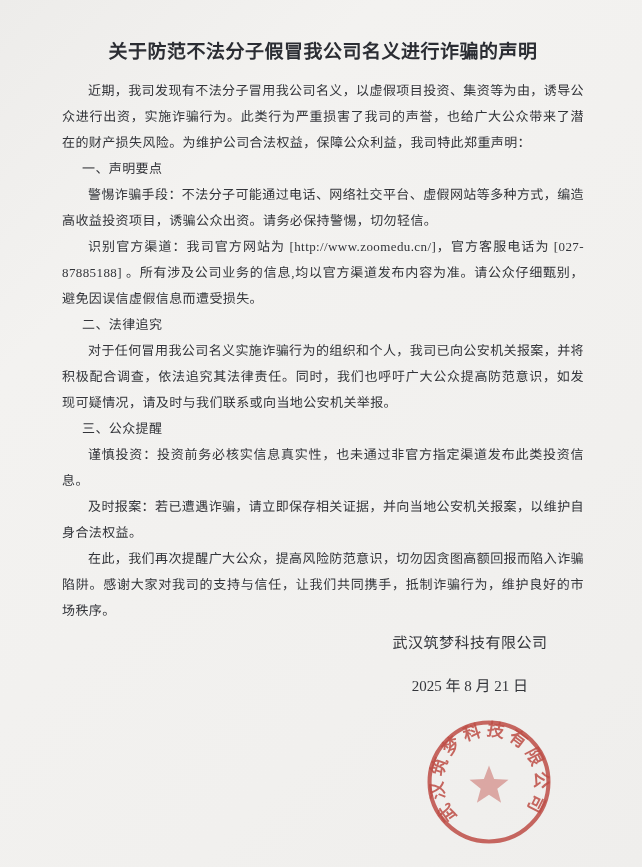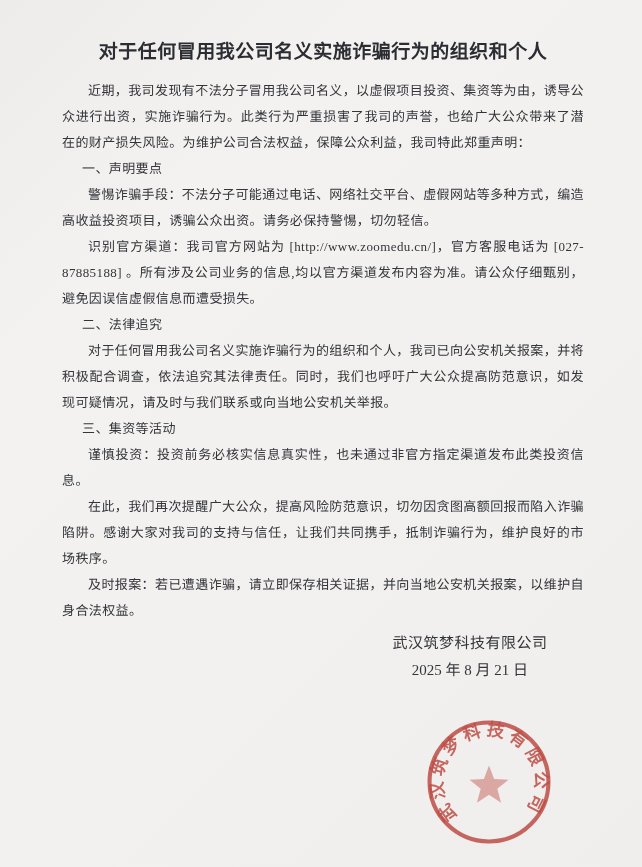--- a/index.html
+++ b/index.html
@@ -53,50 +53,51 @@
   .company-name {
     font-size: 15px;
     line-height: 26px;
     letter-spacing: 0.5px;
     white-space: nowrap;
   }
   .doc-date {
     font-size: 15px;
     line-height: 28px;
     white-space: nowrap;
+    margin-top: 16px;
   }
   .seal {
     position: absolute;
     left: 407px;
     top: 700px;
     width: 164px;
     height: 164px;
     mix-blend-mode: multiply;
     opacity: 0.88;
     pointer-events: none;
   }
 </style>
 </head>
 <body>
 
 <div class="page">
   <div class="content">
 
-    <h1 class="doc-title">对于任何冒用我公司名义实施诈骗行为的组织和个人</h1>
+    <h1 class="doc-title">关于防范不法分子假冒我公司名义进行诈骗的声明</h1>
 
     <p class="para indent">近期，我司发现有不法分子冒用我公司名义，以虚假项目投资、集资等为由，诱导公众进行出资，实施诈骗行为。此类行为严重损害了我司的声誉，也给广大公众带来了潜在的财产损失风险。为维护公司合法权益，保障公众利益，我司特此郑重声明：</p>
     <p class="para section">一、声明要点</p>
     <p class="para indent">警惕诈骗手段：不法分子可能通过电话、网络社交平台、虚假网站等多种方式，编造高收益投资项目，诱骗公众出资。请务必保持警惕，切勿轻信。</p>
     <p class="para indent">识别官方渠道：我司官方网站为 [http://www.zoomedu.cn/]，官方客服电话为 [027-87885188] 。所有涉及公司业务的信息,均以官方渠道发布内容为准。请公众仔细甄别，避免因误信虚假信息而遭受损失。</p>
     <p class="para section">二、法律追究</p>
     <p class="para indent">对于任何冒用我公司名义实施诈骗行为的组织和个人，我司已向公安机关报案，并将积极配合调查，依法追究其法律责任。同时，我们也呼吁广大公众提高防范意识，如发现可疑情况，请及时与我们联系或向当地公安机关举报。</p>
-    <p class="para section">三、集资等活动</p>
+    <p class="para section">三、公众提醒</p>
     <p class="para indent">谨慎投资：投资前务必核实信息真实性，也未通过非官方指定渠道发布此类投资信息。</p>
+    <p class="para indent">及时报案：若已遭遇诈骗，请立即保存相关证据，并向当地公安机关报案，以维护自身合法权益。</p>
     <p class="para indent">在此，我们再次提醒广大公众，提高风险防范意识，切勿因贪图高额回报而陷入诈骗陷阱。感谢大家对我司的支持与信任，让我们共同携手，抵制诈骗行为，维护良好的市场秩序。</p>
-    <p class="para indent">及时报案：若已遭遇诈骗，请立即保存相关证据，并向当地公安机关报案，以维护自身合法权益。</p>
 
     <div class="signature-block">
       <div class="company-name">武汉筑梦科技有限公司</div>
       <div class="doc-date">2025 年 8 月 21 日</div>
     </div>
   </div>
 
   <svg class="seal" viewBox="0 0 160 160" xmlns="http://www.w3.org/2000/svg" aria-hidden="true">
     <defs>
       <path id="seal-arc" d="M 51.1 114.5 A 45 45 0 1 1 108.9 114.5" fill="none"></path>

